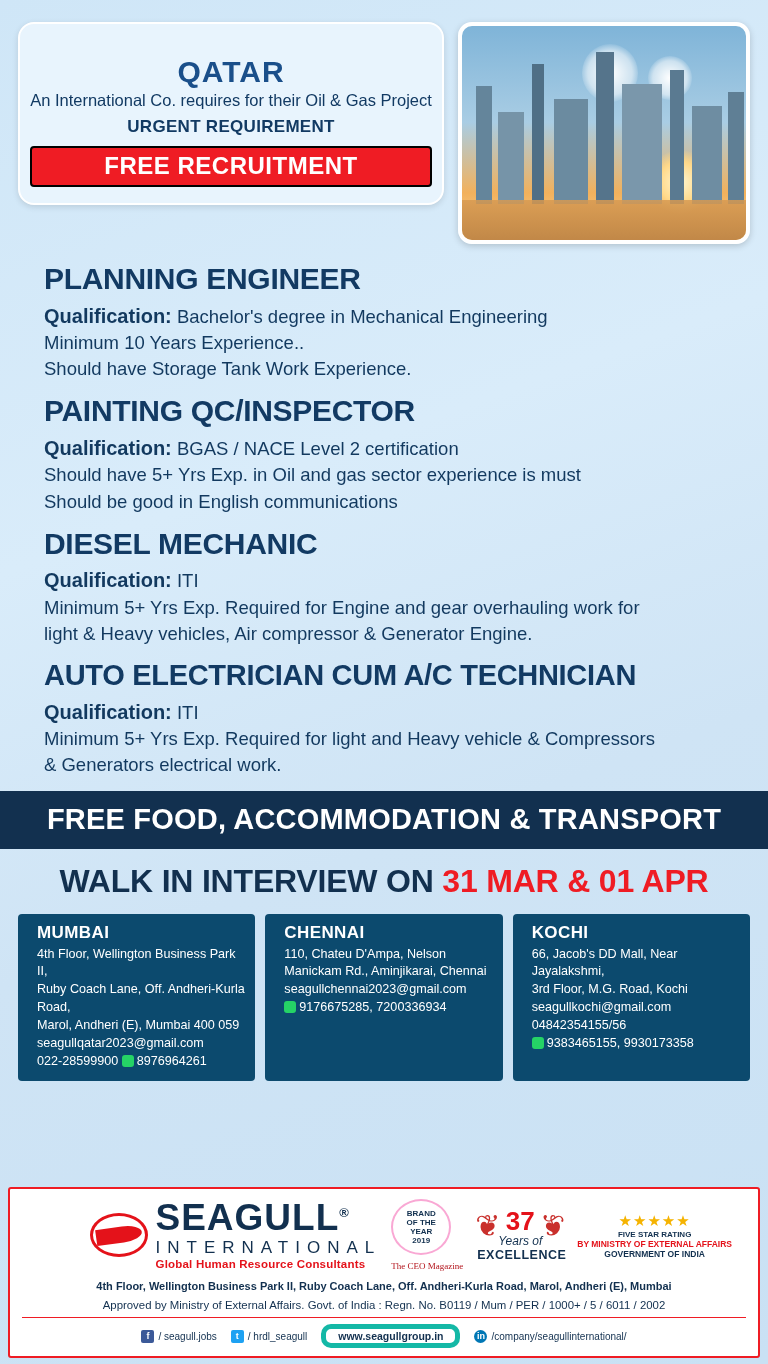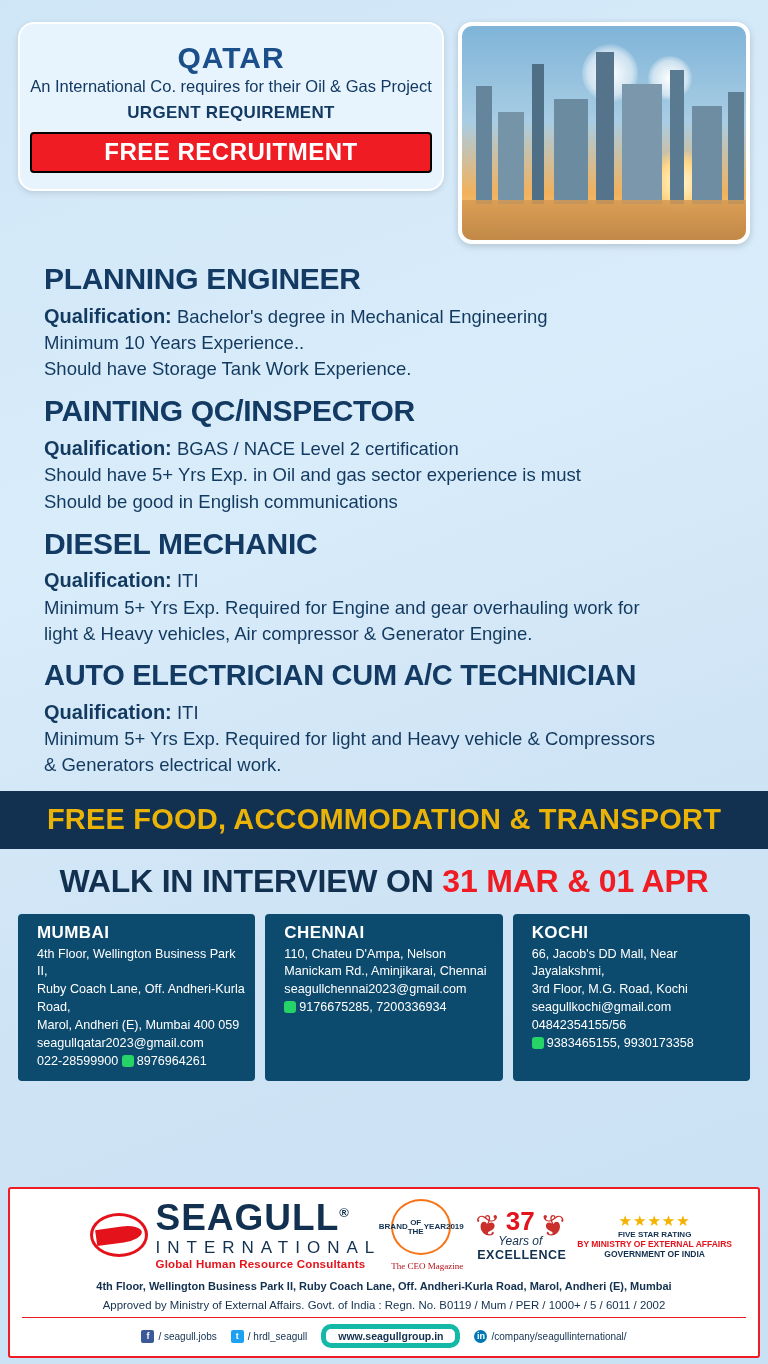--- a/index.html
+++ b/index.html
@@ -19,21 +19,21 @@
     gap:14px;
     align-items:flex-start;
   }
   .header-box {
     flex:1 1 58%;
     background:#e8f4fd;
     border:2px solid #ffffff;
     border-radius:16px;
     box-shadow:0 2px 6px rgba(0,0,0,.12);
     text-align:center;
-    padding:18px 10px 16px 10px;
+    padding:32px 10px 16px 10px;
   }
   .hb-qatar {
     font-size:30px;
     font-weight:bold;
     letter-spacing:1px;
     color:#1a4f8a;
     line-height:1.05;
   }
   .hb-line1 {
     font-size:16.5px;
@@ -118,21 +118,21 @@
     font-size:18.5px;
     color:#12395f;
     line-height:1.42;
   }
   .job-line .lbl { font-weight:bold; font-size:20px; }
 
   
   .banner {
     margin-top:8px;
     background:#12304f;
-    color:#eab308;
+    color:#ffffff;
     text-align:center;
     padding:12px 0 13px 0;
     font-size:29px;
     font-weight:bold;
     letter-spacing:.2px;
   }
   .walkin {
     text-align:center;
     padding:14px 0 10px 0;
     font-size:32px;
@@ -230,25 +230,25 @@
     font-size:11.5px;
     color:#e4121a;
     font-weight:bold;
     margin-top:3px;
     letter-spacing:.2px;
   }
   .badges { display:flex; align-items:center; gap:14px; padding-right:14px;}
   .badge { text-align:center; }
   .badge-brand {
     width:60px; height:56px;
-    border:2px solid #f97316;
+    border:2px solid #f9a8d4;
     border-radius:50%;
     font-size:8px;
     color:#12304f;
-    display:flex; flex-direction:row; align-items:center; justify-content:center;
+    display:flex; flex-direction:column; align-items:center; justify-content:center;
     line-height:1.15;
     font-weight:bold;
   }
   .badge-ceo { font-size:9px; color:#b3121a; margin-top:6px; font-family:"Liberation Serif", serif;}
   .badge-37 { position:relative; width:86px; text-align:center; }
   .badge-37 .num { font-size:26px; font-weight:bold; color:#e4121a; line-height:1; }
   .badge-37 .yrs { font-size:12px; color:#12304f; font-style:italic; }
   .badge-37 .exc { font-size:12.5px; font-weight:bold; color:#12304f; letter-spacing:.5px; }
   .laurel { position:absolute; top:0; font-size:30px; color:#c9302c; }
   .laurel.l { left:-2px; }

